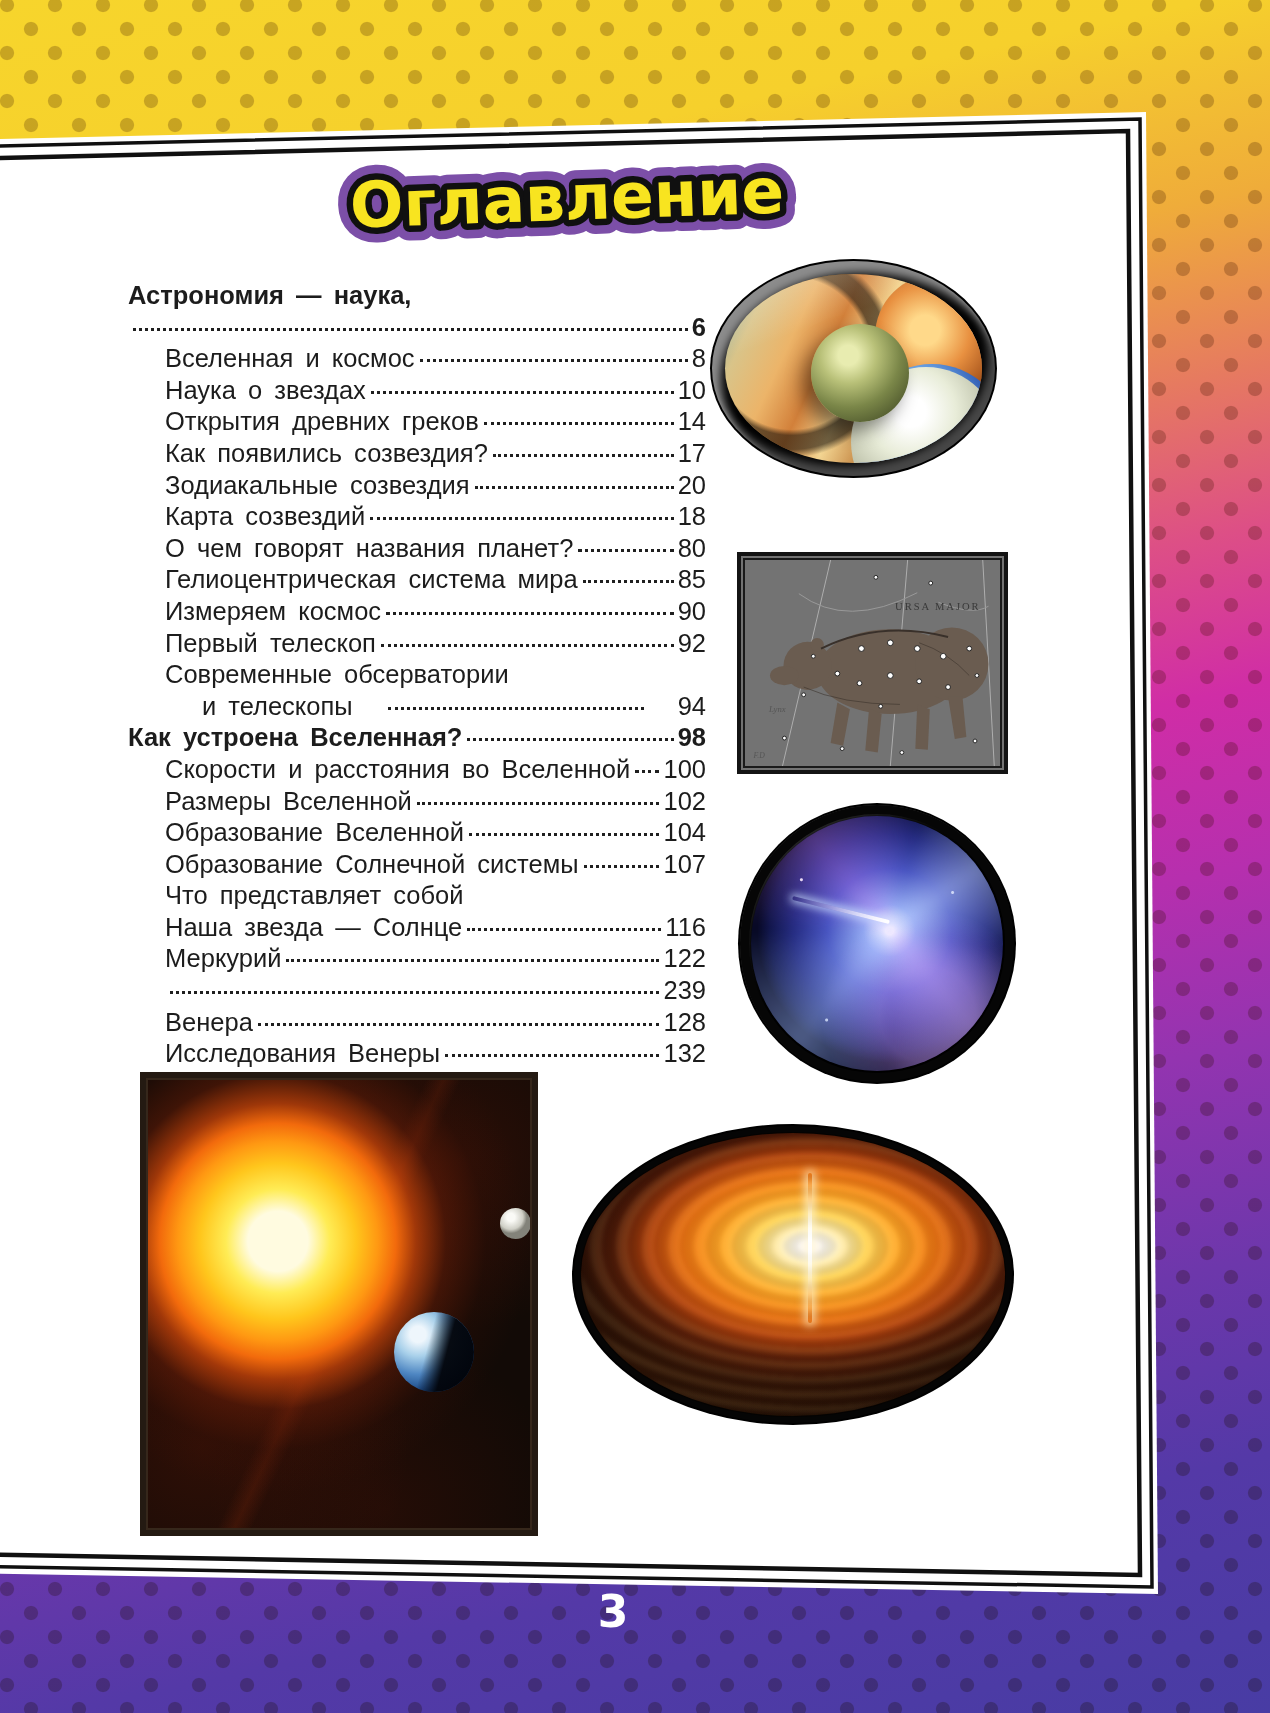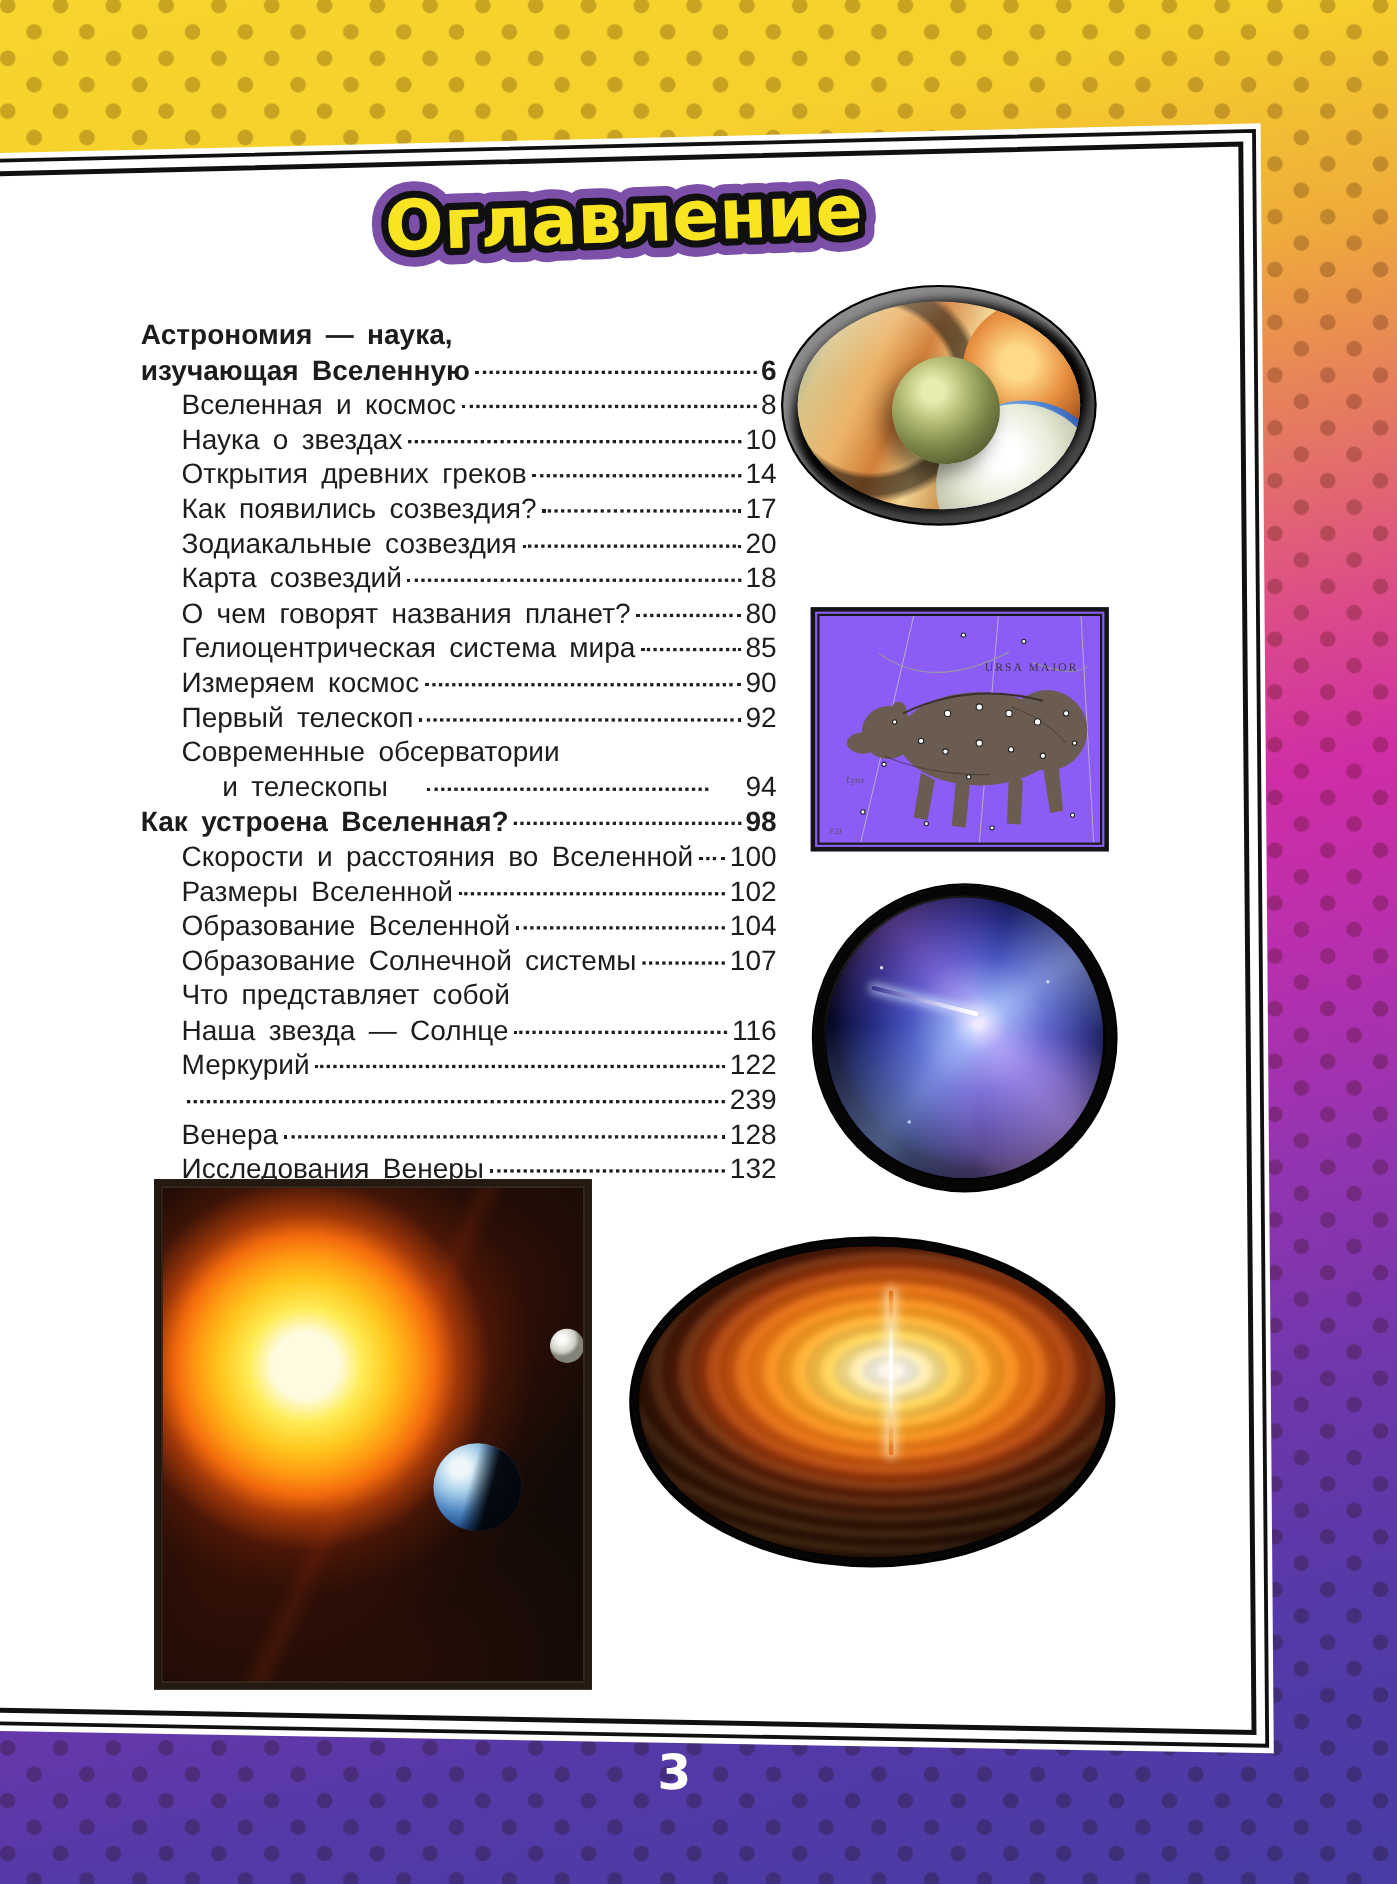--- a/index.html
+++ b/index.html
@@ -14,21 +14,21 @@
     background-image:
       radial-gradient(circle, #cfc6bb 6.5px, rgba(255,255,255,0) 7.6px),
       radial-gradient(circle, #cfc6bb 6.5px, rgba(255,255,255,0) 7.6px);
     background-size:48px 48px,48px 48px;
     background-position:7px 5px,31px 29px;}
   
   .frame-svg{position:absolute;inset:0;width:100%;height:100%;}
   
   .title-svg{position:absolute;left:332px;top:140px;width:470px;height:116px;overflow:visible;}
   
-  .toc{position:absolute;left:128px;top:290px;width:578px;
+  .toc{position:absolute;left:128px;top:280px;width:578px;
        font-size:25.5px;line-height:31.6px;color:#1c1c1c;word-spacing:5px;}
   .row{display:flex;align-items:baseline;height:31.6px;white-space:nowrap;}
   .row.b{font-weight:bold;}
   .row.i1{padding-left:37px;}
   .row.i2{padding-left:74px;gap:30px;}
   .lead{flex:1 1 auto;min-width:10px;border-bottom:3px dotted #1f1f1f;
         margin:0 4px 0 5px;position:relative;top:-5px;}
   .pg{white-space:nowrap;}
   
   .img{position:absolute;}
@@ -48,21 +48,21 @@
   .p-blue{right:-26px;top:90px;width:152px;height:152px;
     background:radial-gradient(circle at 35% 30%,#cfe8ff 0 12px,#6fa8e8 40px,#2b57b0 80px,#0e1d4e 120px);}
   .p-pale{left:126px;bottom:-54px;width:150px;height:150px;
     background:radial-gradient(circle at 40% 30%,#ffffff 0 15px,#e8ecd8 45px,#b4b8a0 85px,#70745c 120px);}
   .moon-green{left:86px;top:50px;width:98px;height:98px;
     background:radial-gradient(circle at 38% 32%,#e8ecb0 0 10px,#b8c078 28px,#7a8648 52px,#49522a 78px);
     box-shadow:-8px 10px 18px rgba(0,0,0,.45);}
   .planets .gloss{position:absolute;inset:0;border-radius:50%;
     background:linear-gradient(160deg,rgba(255,255,255,.32),rgba(255,255,255,0) 30%);}
   
-  .map{left:737px;top:552px;width:271px;height:222px;background:#8b5cf6;
+  .map{left:737px;top:552px;width:271px;height:222px;background:#737373;
        border:4px solid #141414;box-sizing:border-box;}
   .map::after{content:"";position:absolute;inset:2px;border:2px solid #1a1a1a;pointer-events:none;}
   .map svg{position:absolute;inset:4px;width:calc(100% - 8px);height:calc(100% - 8px);}
   
   .spiral{left:740px;top:805px;width:274px;height:277px;border-radius:50%;
     background:#000;box-shadow:0 0 0 2px #000, inset 0 0 0 9px #060606,
                inset 6px 8px 8px rgba(255,255,255,.25);}
   .spiral .sp{position:absolute;inset:11px;border-radius:50%;overflow:hidden;
     background:
       radial-gradient(circle at 20% 25%, rgba(255,255,255,.9) 1px, transparent 2px),
@@ -142,21 +142,20 @@
       <text x="235" y="80" paint-order="stroke" stroke="#101010" stroke-width="13" stroke-linejoin="round" fill="#f8e420">Оглавление</text>
     </g>
   </svg>
 
   <div class="toc">
     <div class="row b nopage">
         <span>Астрономия — наука,</span>
         <span class="pg"></span>
       </div>
     <div class="row b">
-        <span>изучающая Вселенную</span>
         <span class="lead"></span>
         <span class="pg">6</span>
       </div>
     <div class="row i1">
         <span>Вселенная и космос</span>
         <span class="lead"></span>
         <span class="pg">8</span>
       </div>
     <div class="row i1">
         <span>Наука о звездах</span>

